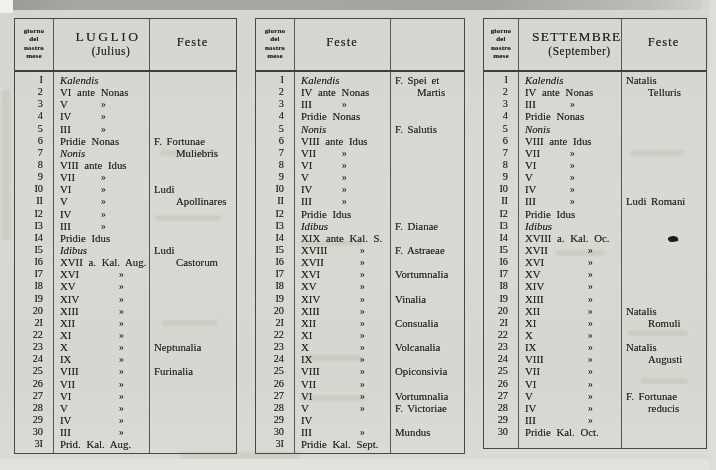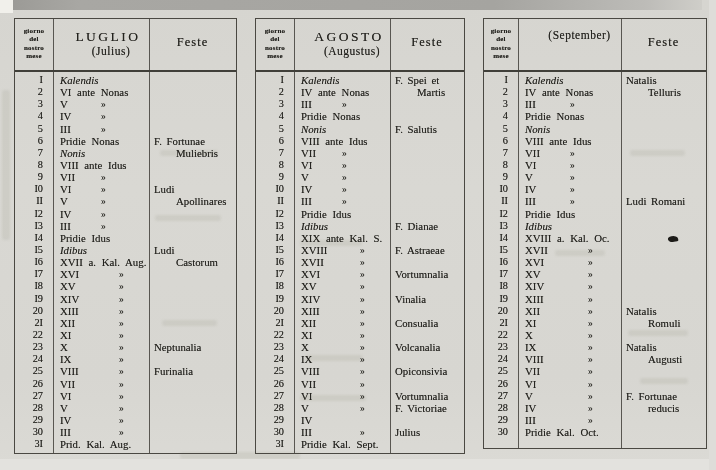--- a/index.html
+++ b/index.html
@@ -268,24 +268,20 @@
     <div class="vline v1"></div>
     <div class="vline v2"></div>
     <div class="hline"></div>
     <div class="thead">
       <div class="th-day">
         <span>giorno</span>
         <span>del</span>
         <span>nostro</span>
         <span>mese</span>
       </div>
-      <div class="th-month">
-        <div class="m1">AGOSTO</div>
-        <div class="m2">(Augustus)</div>
-      </div>
       <div class="th-feste">Feste</div>
     </div>
     <div class="rows">
         <div class="row">
           <div class="c-day">I</div>
           <div class="c-month"><span class="mt it">Kalendis</span></div>
           <div class="c-feste">F. Spei et</div>
         </div>
         <div class="row">
           <div class="c-day">2</div>
@@ -423,21 +419,21 @@
           <div class="c-feste">F. Victoriae</div>
         </div>
         <div class="row">
           <div class="c-day">29</div>
           <div class="c-month"><span class="mt">IV</span></div>
           <div class="c-feste"></div>
         </div>
         <div class="row">
           <div class="c-day">30</div>
           <div class="c-month"><span class="mt">III</span><span class="ditto db">»</span></div>
-          <div class="c-feste">Julius</div>
+          <div class="c-feste">Mundus</div>
         </div>
         <div class="row">
           <div class="c-day">3I</div>
           <div class="c-month"><span class="mt">Pridie Kal. Sept.</span></div>
           <div class="c-feste"></div>
         </div>
       </div>
   </div>
 
   <div class="cal-table t3">
@@ -445,20 +441,21 @@
     <div class="vline v2"></div>
     <div class="hline"></div>
     <div class="thead">
       <div class="th-day">
         <span>giorno</span>
         <span>del</span>
         <span>nostro</span>
         <span>mese</span>
       </div>
       <div class="th-month">
+        <div class="m1">SETTEMBRE</div>
         <div class="m2">(September)</div>
       </div>
       <div class="th-feste">Feste</div>
     </div>
     <div class="rows">
         <div class="row">
           <div class="c-day">I</div>
           <div class="c-month"><span class="mt it">Kalendis</span></div>
           <div class="c-feste">Natalis</div>
         </div>

